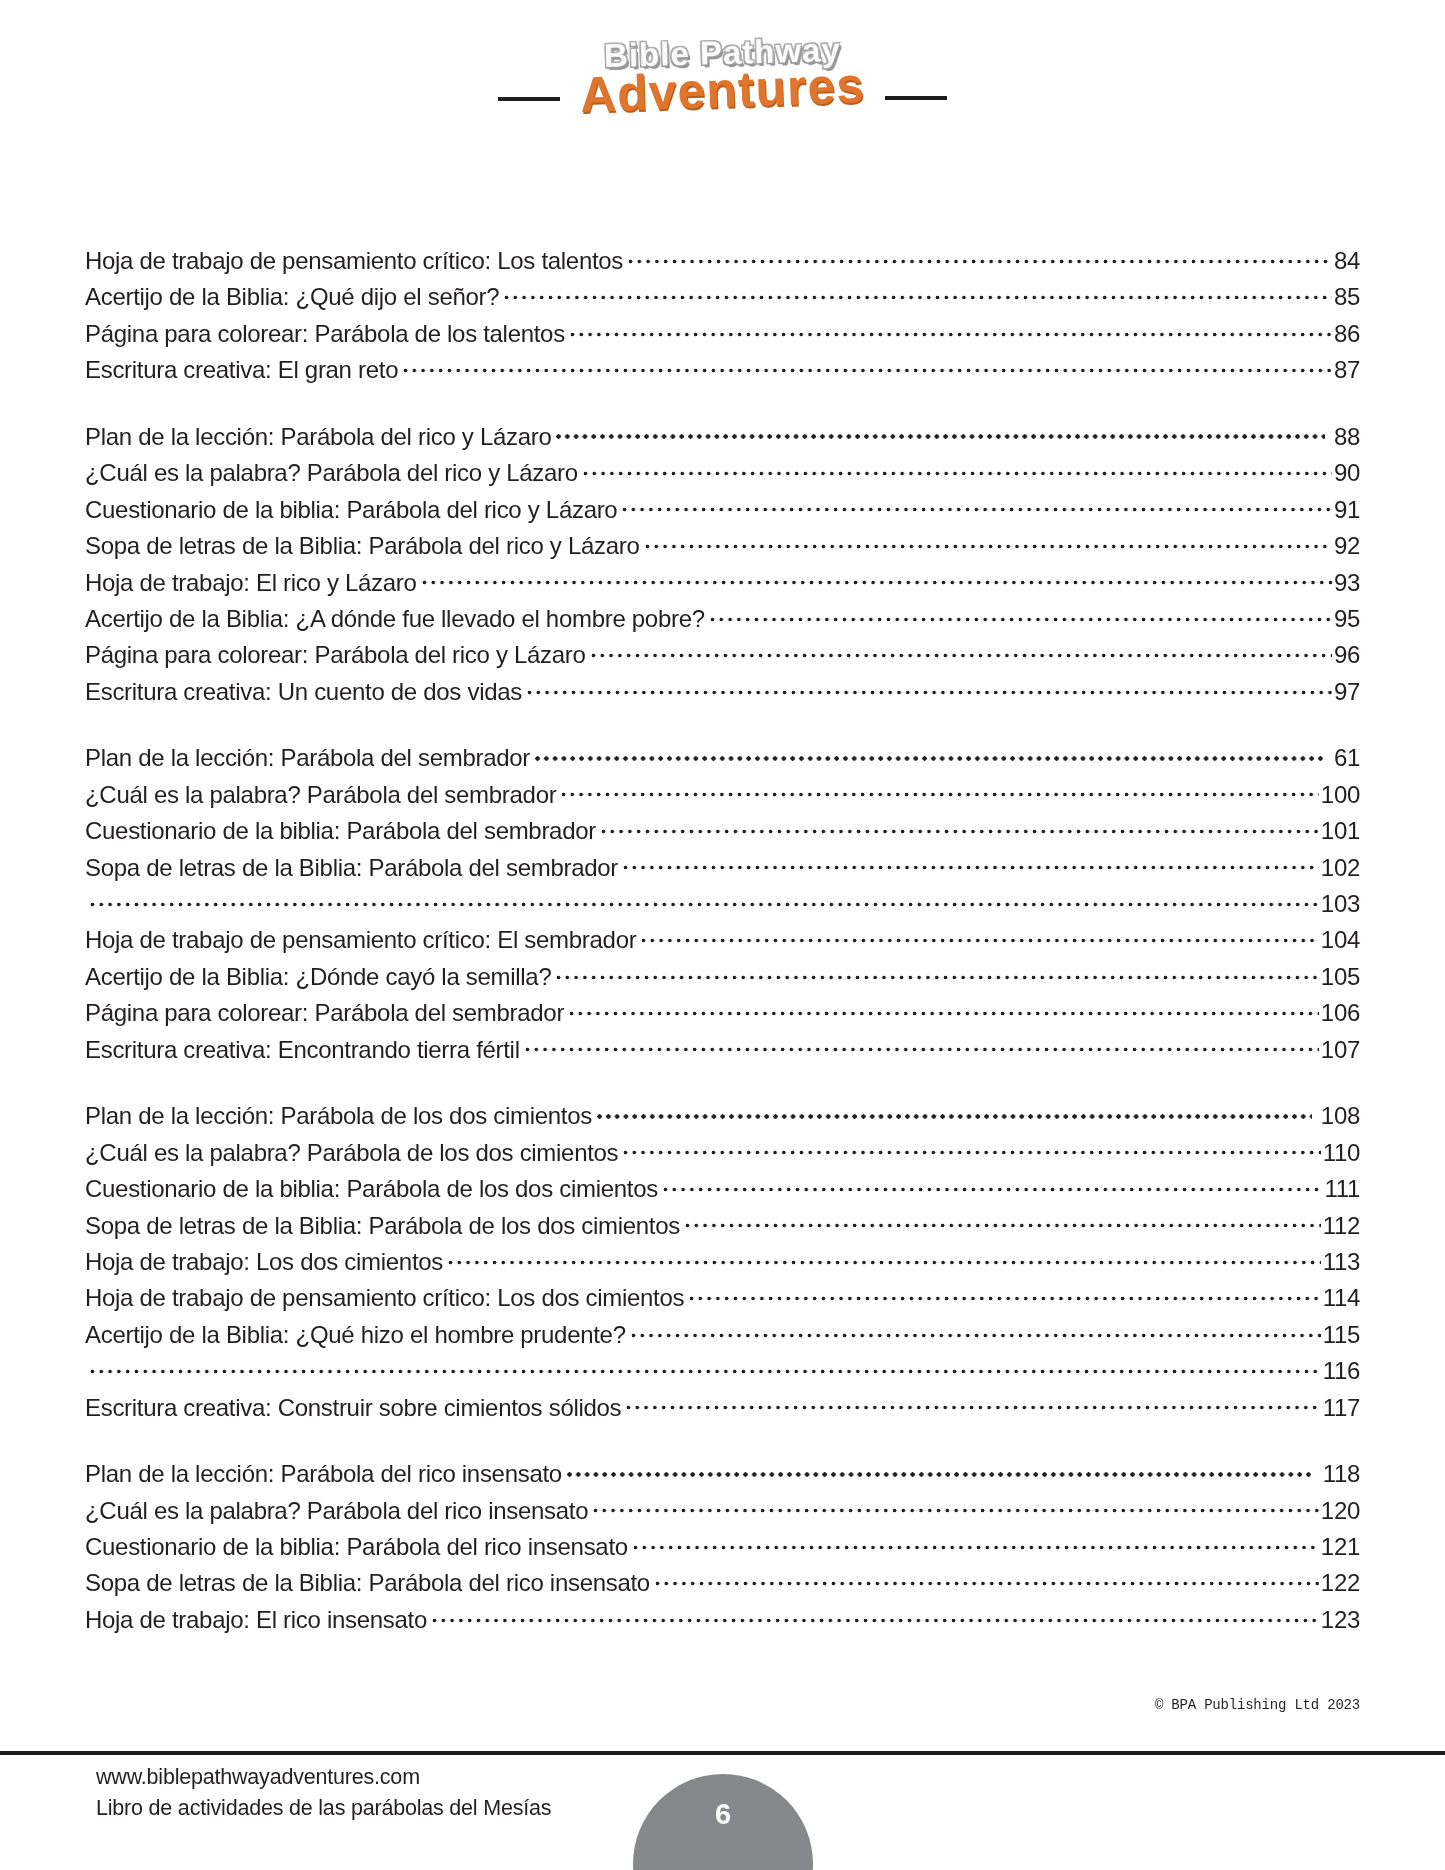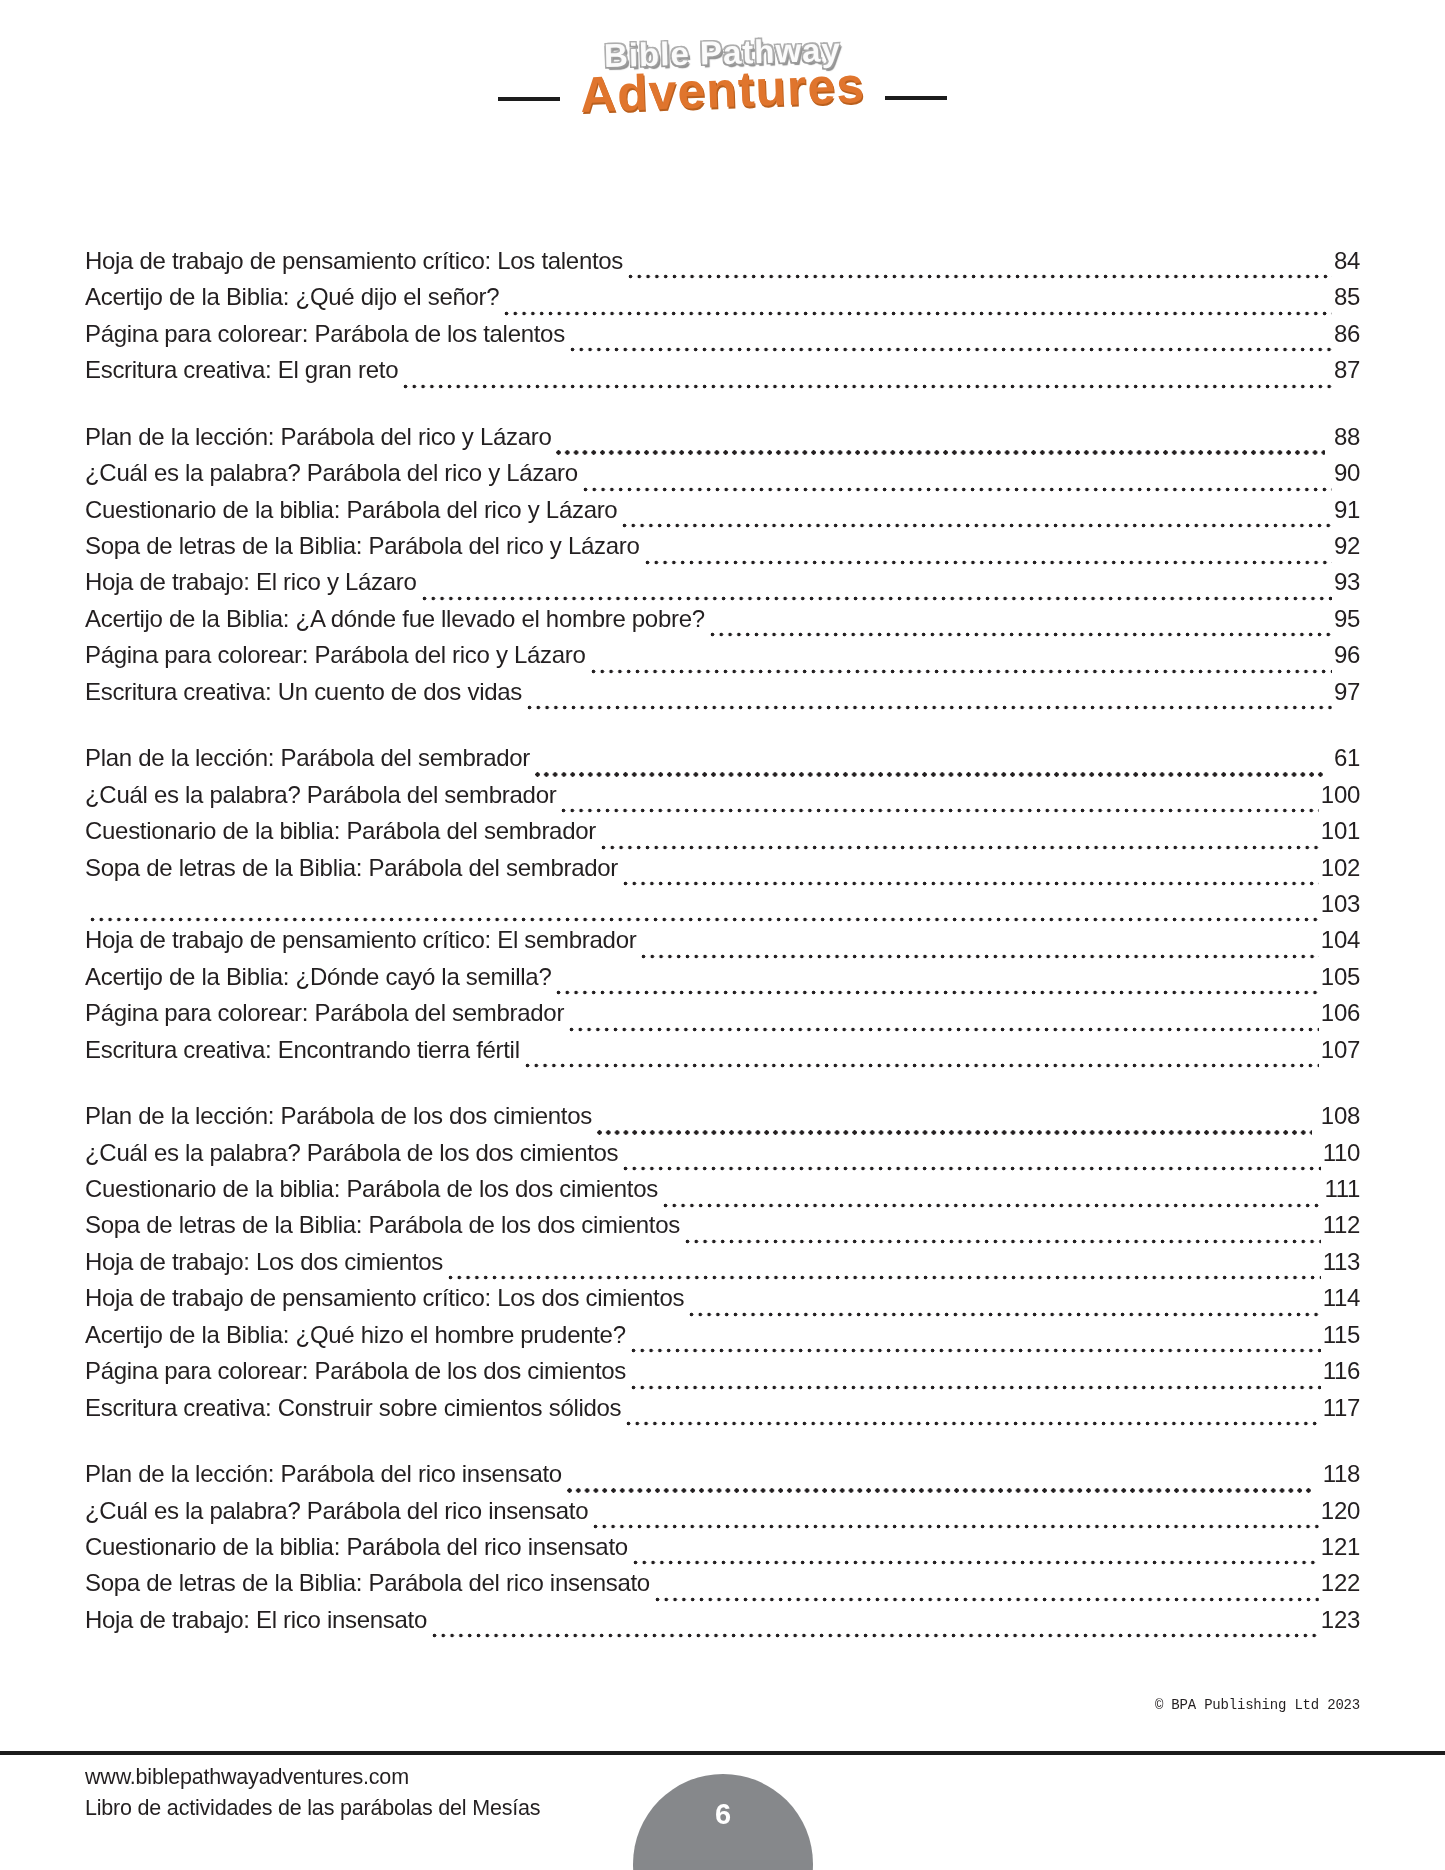--- a/index.html
+++ b/index.html
@@ -62,21 +62,21 @@
   .toc {
     position: absolute;
     top: 243px;
     left: 85px;
     right: 85px;
     font-size: 24px;
     letter-spacing: -0.3px;
   }
   .toc-row {
     display: flex;
-    align-items: flex-end;
+    align-items: center;
     height: 36.45px;
     line-height: 36.45px;
     white-space: nowrap;
   }
   .toc-row.heading {
     font-weight: 400;
     margin-top: 30px;
   }
   .toc-dots {
     flex: 1 1 auto;
@@ -98,21 +98,21 @@
     position: absolute;
     top: 1751px;
     left: 0;
     width: 100%;
     height: 4px;
     background: #1c1c1c;
   }
   .footer-left {
     position: absolute;
     top: 1762px;
-    left: 85px;
+    left: 96px;
     font-size: 21.5px;
     line-height: 31px;
     letter-spacing: -0.2px;
   }
   .footer-right {
     position: absolute;
     top: 1697px;
     right: 85px;
     font-size: 14px;
     letter-spacing: -0.2px;
@@ -282,21 +282,20 @@
     <span class="toc-label">Hoja de trabajo de pensamiento crítico: Los dos cimientos</span>
     <span class="toc-dots"></span>
     <span class="toc-page">114</span>
   </div>
       <div class="toc-row">
     <span class="toc-label">Acertijo de la Biblia: ¿Qué hizo el hombre prudente?</span>
     <span class="toc-dots"></span>
     <span class="toc-page">115</span>
   </div>
       <div class="toc-row">
-    <span class="toc-label">Página para colorear: Parábola de los dos cimientos</span>
     <span class="toc-dots"></span>
     <span class="toc-page">116</span>
   </div>
       <div class="toc-row">
     <span class="toc-label">Escritura creativa: Construir sobre cimientos sólidos</span>
     <span class="toc-dots"></span>
     <span class="toc-page">117</span>
   </div>
       <div class="toc-row heading">
     <span class="toc-label">Plan de la lección: Parábola del rico insensato </span>

